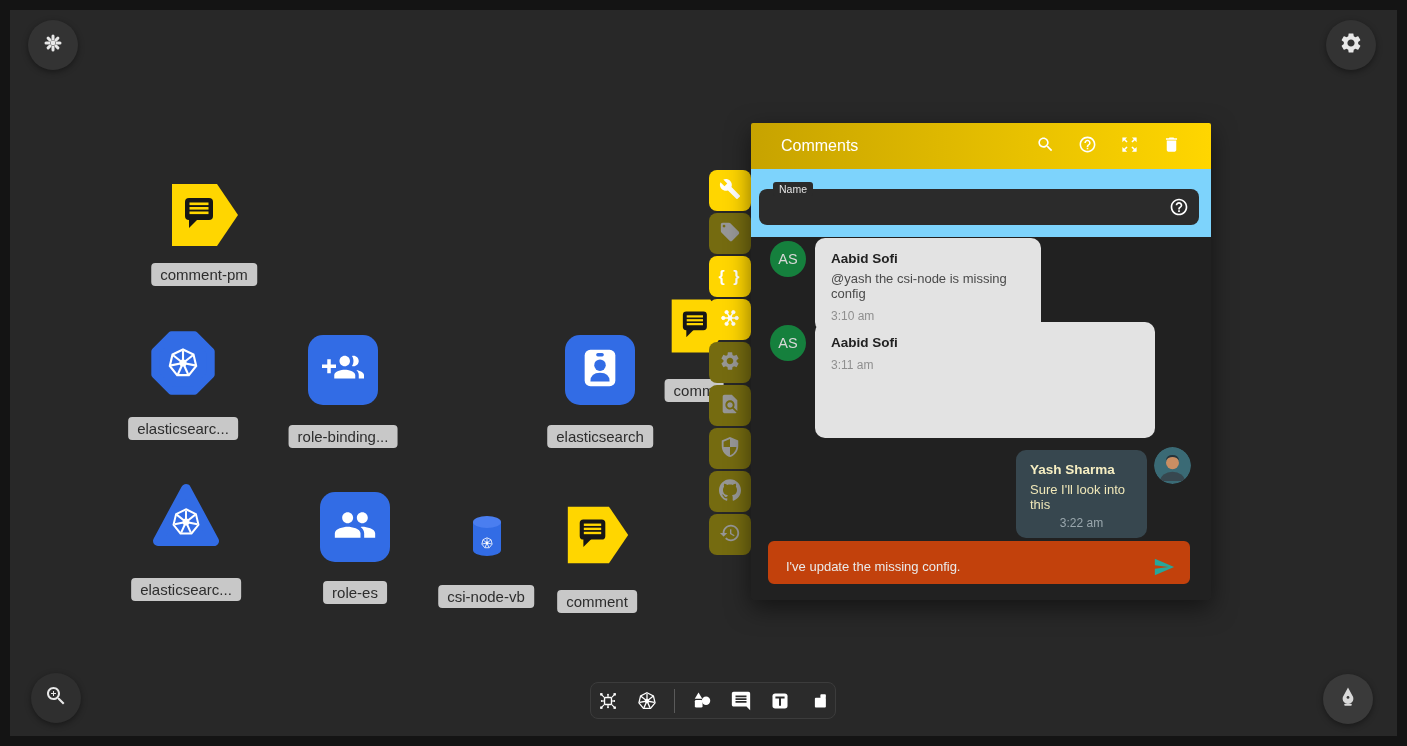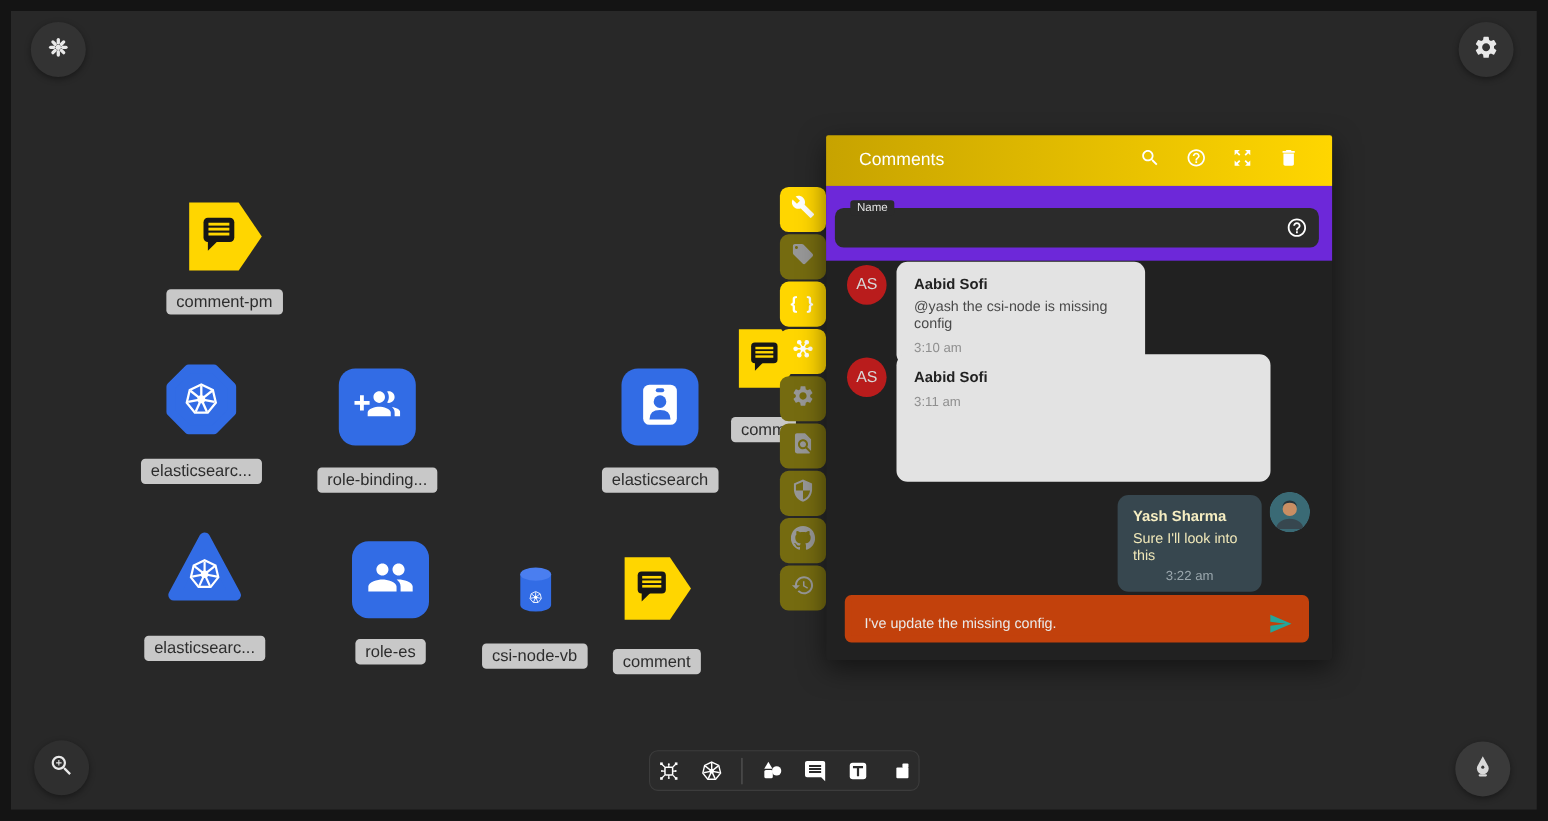--- a/index.html
+++ b/index.html
@@ -38,33 +38,33 @@
            background:#212121; z-index:30; box-shadow:0 8px 24px rgba(0,0,0,.5);
            border-radius:2px; }
   .panel-header { position:absolute; left:0; top:0; width:100%; height:46px;
     background:linear-gradient(90deg,#c7a300,#ffd600);
     display:flex; align-items:center; padding:0 30px; border-radius:2px 2px 0 0; }
   .panel-title { color:#ffffff; font-size:16px; }
   .hicons { margin-left:auto; display:flex; gap:23px; align-items:center; }
   .hicons svg { width:19px; height:19px; fill:#ffffff; cursor:pointer; }
 
   .name-section { position:absolute; left:0; top:46px; width:100%; height:68px;
-                  background:#6d28d9; }
+                  background:#7dd3fc; }
   .name-box { position:absolute; left:8px; right:12px; top:20px; height:36px;
               background:#2b2b2b; border-radius:8px; }
   .name-chip { position:absolute; left:14px; top:-7px; background:#2b2b2b;
                color:#e3e3e3; font-size:10.5px; padding:1px 6px; border-radius:3px; }
   .name-input { position:absolute; left:14px; top:0; width:370px; height:36px;
                 background:transparent; border:none; outline:none; color:#f0f0f0;
                 font-size:13.5px; font-family:inherit; }
   .name-help { position:absolute; right:10px; top:8px; width:20px; height:20px; }
   .name-help svg { width:20px; height:20px; fill:#ffffff; }
 
   .avatar-as { position:absolute; width:36px; height:36px; border-radius:50%;
-    background:#b91c1c; color:#d8d8d8; font-size:14.5px; display:flex;
+    background:#15803d; color:#d8d8d8; font-size:14.5px; display:flex;
     align-items:center; justify-content:center; }
   .bubble { position:absolute; background:#e3e3e3; border-radius:10px;
             padding:13px 16px 9px; color:#4a4a4a; font-size:13px; }
   .bname { font-weight:bold; color:#222222; font-size:13.5px; margin-bottom:5px; }
   .btime { color:#8f8f8f; font-size:12px; margin-top:8px; }
   .bubble-right { position:absolute; background:#37474f; border-radius:10px;
             padding:12px 14px 8px; color:#efe7b8; font-size:13px; }
   .bubble-right .bname { color:#f6eec2; }
   .bubble-right .btime { color:#9aa7ad; text-align:center; margin-top:4px; }
   .avatar-photo { position:absolute; width:37px; height:37px; border-radius:50%;

